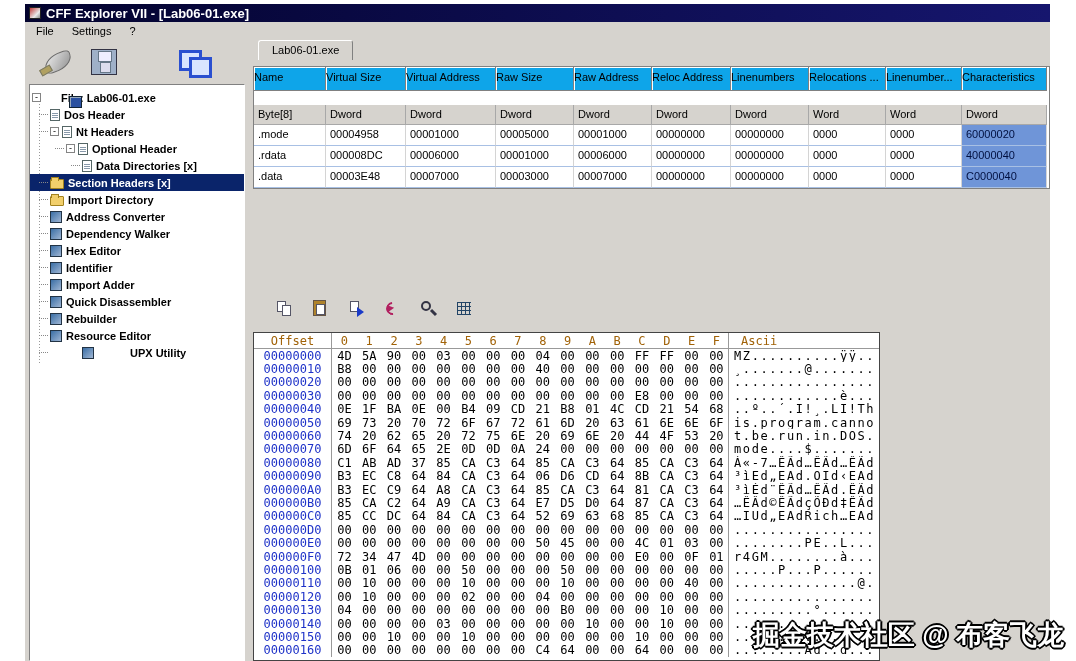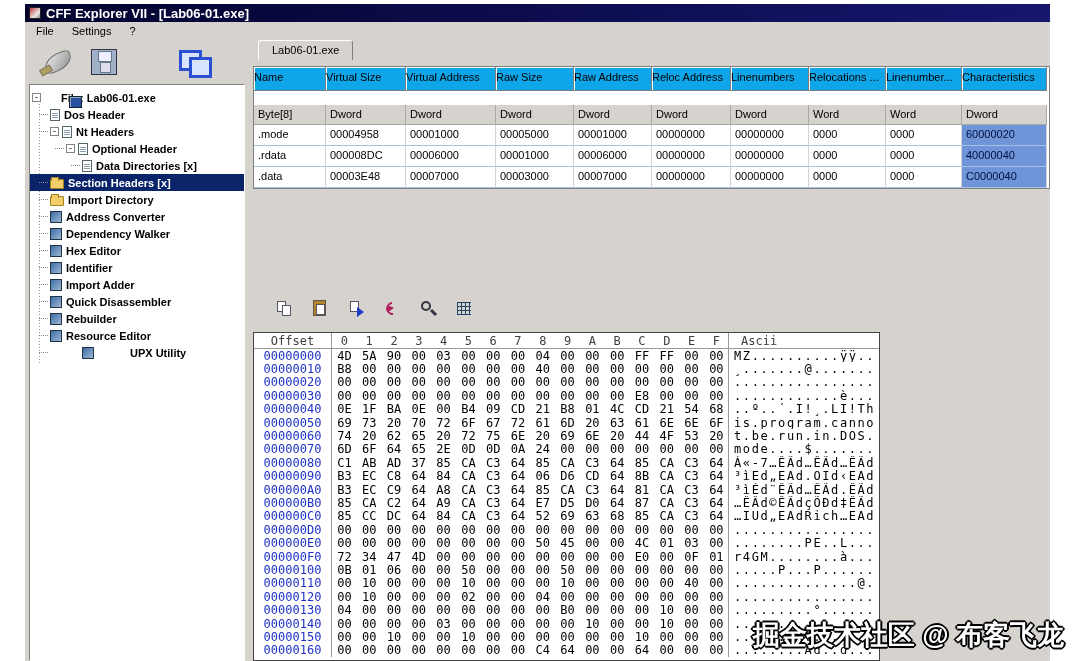--- a/index.html
+++ b/index.html
@@ -87,21 +87,21 @@
     border-top-color:transparent;border-right-color:transparent;transform:rotate(40deg);}
   .undo .ah{position:absolute;left:1px;top:2px;width:0;height:0;border:4px solid transparent;border-bottom:6px solid #b22060;transform:rotate(-35deg);}
   .find .lens{position:absolute;left:2px;top:2px;width:10px;height:10px;border:2px solid #334;border-radius:50%;}
   .find .handle{position:absolute;left:11px;top:12px;width:7px;height:3px;background:#334;transform:rotate(45deg);}
   .goto .gridpat{position:absolute;left:2px;top:3px;width:14px;height:13px;
     background:repeating-linear-gradient(0deg,#246 0 1px,transparent 1px 4px),repeating-linear-gradient(90deg,#246 0 1px,transparent 1px 4px);}
 
   
   .hexpanel{width:627px;flex:1;margin-top:8px;border:1px solid #444;background:#fff;overflow:hidden;
     font-family:"DejaVu Sans Mono",monospace;font-size:12px;}
-  .hexhead{display:flex;height:16px;align-items:flex-start;border-bottom:1px solid #999;color:#404040;}
+  .hexhead{display:flex;height:16px;align-items:flex-start;border-bottom:1px solid #999;color:#a16207;}
   .offcol{width:78px;flex:none;text-align:center;border-right:1px solid #999;height:100%;display:flex;align-items:center;justify-content:center;}
   .bytecol{width:397px;flex:none;display:flex;border-right:1px solid #999;height:100%;align-items:center;}
   .b{width:24.8px;flex:none;text-align:center;display:inline-block;}
   .asccol{flex:1;padding-left:12px;white-space:nowrap;overflow:hidden;height:100%;display:flex;align-items:center;}
   .hexrow{display:flex;height:13.4px;align-items:center;}
   .hexrow .offcol{color:#1e32c8;}
   .hexrow .asccol{letter-spacing:1.6px;padding-left:5px;}
 
   
   .watermark{position:absolute;right:12px;bottom:8px;font-size:27px;font-weight:bold;color:#fff;white-space:nowrap;

